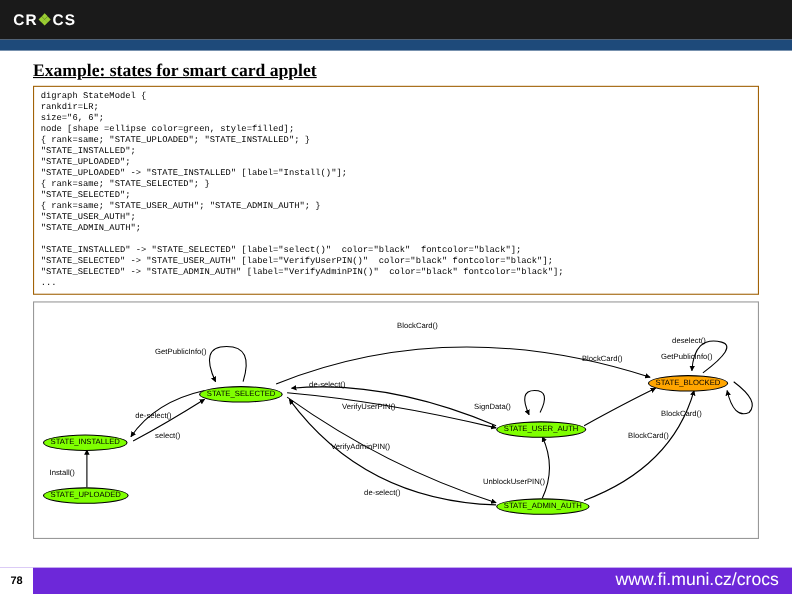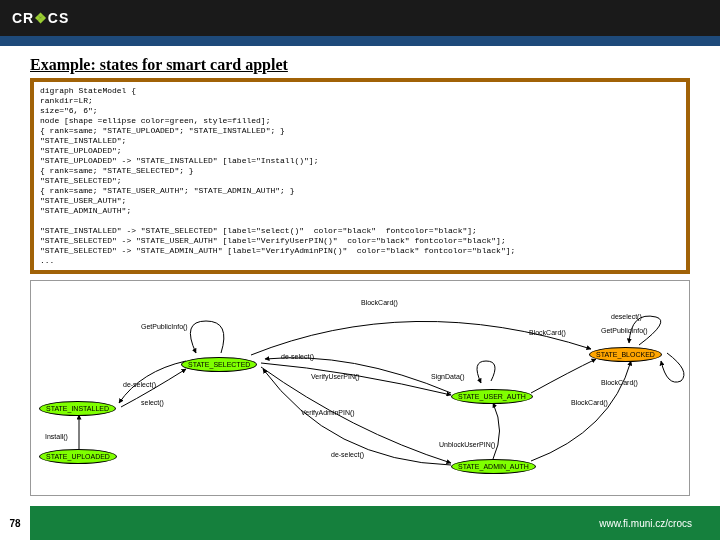--- a/index.html
+++ b/index.html
@@ -3,29 +3,29 @@
 <meta charset="utf-8">
 <style>
   * { margin: 0; padding: 0; box-sizing: border-box; }
   body { width: 720px; height: 540px; font-family: Arial, sans-serif; background: #fff; position: relative; overflow: hidden; }
   .header-bar { height: 36px; background: #1a1a1a; display: flex; align-items: center; padding: 12px 12px; }
   .logo { color: #fff; font-size: 14px; font-weight: bold; letter-spacing: 1px; }
   .logo .lime { color: #9acd32; }
   .blue-band { height: 10px; background: #1e4a7a; }
   .content { padding: 10px 30px 0 30px; }
   .title { font-size: 16px; font-family: Georgia, serif; text-decoration: underline; margin-bottom: 4px; }
-  .code-box { border: 4px solid #a16207; padding: 4px 6px; font-family: "Courier New", monospace; font-size: 8px; line-height: 1.25; white-space: pre; overflow: hidden; margin-bottom: 6px; }
+  .code-box { border: 1px solid #a16207; padding: 4px 6px; font-family: "Courier New", monospace; font-size: 8px; line-height: 1.25; white-space: pre; overflow: hidden; margin-bottom: 6px; }
   .diagram-box { border: 1px solid #999; position: relative; height: 216px; margin-bottom: 6px; }
   .state-node { position: absolute; background: #7fff00; border: 1px solid #000; border-radius: 50%; font-size: 7px; padding: 3px 6px; text-align: center; display: flex; align-items: center; justify-content: center; white-space: nowrap; }
   .state-blocked { background: #ffa500; }
   .edge-label { position: absolute; font-size: 7px; white-space: nowrap; }
   svg.edges { position: absolute; top: 0; left: 0; width: 100%; height: 100%; pointer-events: none; }
-  .footer { position: absolute; bottom: 0; left: 0; right: 0; height: 34px; background: #15803d; color: #fff; display: flex; align-items: center; font-size: 10px; }
+  .footer { position: absolute; bottom: 0; left: 0; right: 0; height: 24px; background: #6d28d9; color: #fff; display: flex; align-items: center; font-size: 10px; }
   .page-num { background: #fff; color: #000; width: 30px; height: 100%; display: flex; align-items: center; justify-content: center; font-weight: bold; margin-right: 10px; }
-  .footer-url { margin-left: auto; padding-right: 28px; font-size: 10px; }
+  .footer-url { margin-left: auto; padding-right: 12px; font-size: 16px; }
 </style>
 </head>
 <body>
 
 <div class="header-bar">
   <span class="logo">
     <span>CR</span><span class="lime">❖</span><span>CS</span>
   </span>
 </div>
 <div class="blue-band"></div>

